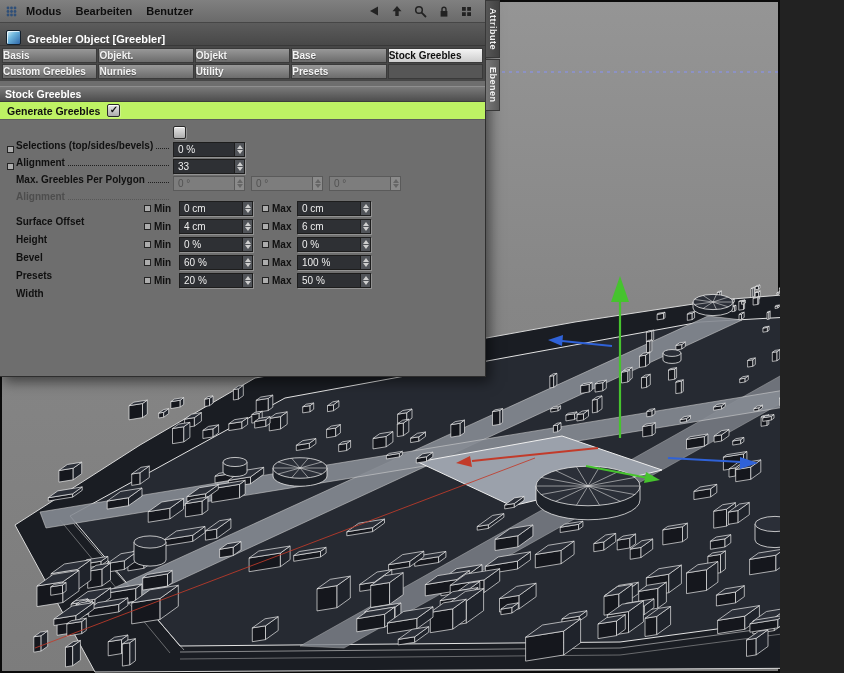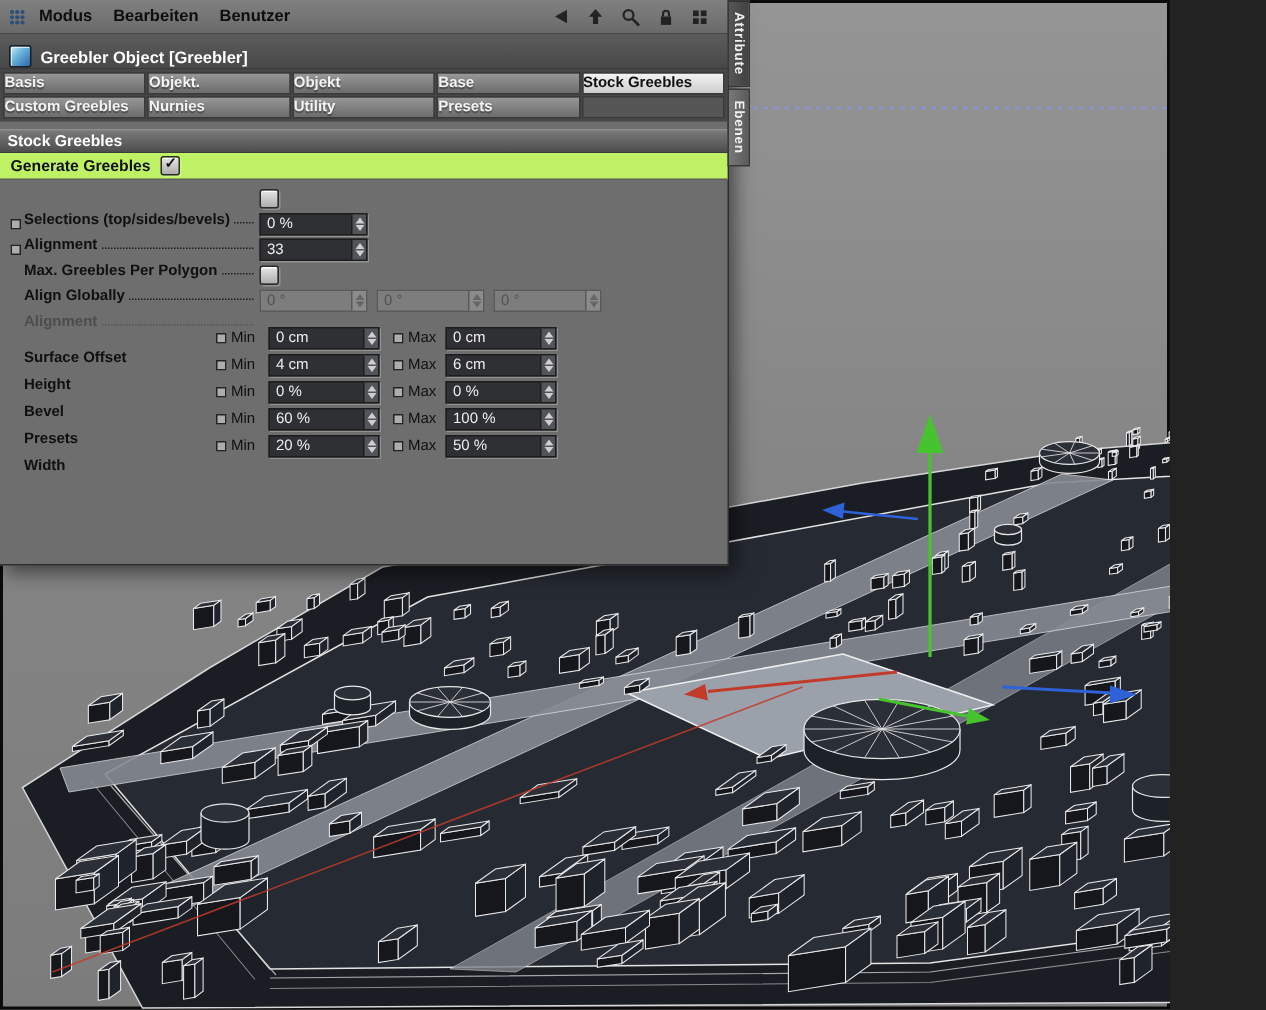--- a/index.html
+++ b/index.html
@@ -56,21 +56,21 @@
   .row.spacer{height:7px;}
   .kfslot{width:9px;display:flex;justify-content:flex-start;}
   .kf{display:inline-block;width:5px;height:5px;border:1px solid #242424;background:#adadad;}
   .kf.inline{margin-right:3px;flex:0 0 auto;}
   .lbl{font-size:10px;font-weight:bold;color:#101010;white-space:nowrap;}
   .lbl.dim{color:#4d4d4d;}
   .label-wrap{flex:0 0 157px;display:flex;align-items:baseline;overflow:hidden;margin-top:27px;}
   .label-wrap.mmw{flex:0 0 128px;}
   .leader{flex:1;border-bottom:1px dotted #1f1f1f;margin:0 4px 3px 3px;min-width:0;}
   .leader.dim{border-bottom-color:#565656;}
-  .mm-lbl{font-size:10px;font-weight:normal;color:#101010;width:25px;flex:0 0 auto;}
+  .mm-lbl{font-size:10px;font-weight:bold;color:#101010;width:25px;flex:0 0 auto;}
 
   .cb{width:11px;height:11px;border:1px solid #2a2a2a;border-radius:2px;
       background:linear-gradient(#e6e6e6,#adadad);
       box-shadow:inset 0 1px 0 rgba(255,255,255,.9),1px 1px 0 rgba(255,255,255,.25);
       font-size:10px;line-height:10px;text-align:center;color:#111;font-weight:bold;cursor:default;}
   .cb.checked::after{content:"\2713";}
 
   .field{width:70px;height:13px;display:flex;align-items:stretch;background:#2e3034;
          border:1px solid #1d1d1d;box-shadow:1px 1px 0 rgba(255,255,255,.25);}
   .field.w72{width:72px;}
@@ -897,28 +897,20 @@
         </div>
         <div class="field">
           <span class="val">33</span>
           <span class="spin">
             <i class="up"></i>
             <i class="dn"></i>
           </span>
         </div>
       </div>
 
-      <div class="row">
-        <span class="kfslot"></span>
-        <div class="label-wrap">
-          <span class="lbl">Align Globally</span>
-          <span class="leader"></span>
-        </div>
-        <span class="cb"></span>
-      </div>
 
       <div class="row">
         <span class="kfslot"></span>
         <div class="label-wrap">
           <span class="lbl dim">Alignment</span>
           <span class="leader dim"></span>
         </div>
         <div class="field disabled">
           <span class="val">0 °</span>
           <span class="spin">

